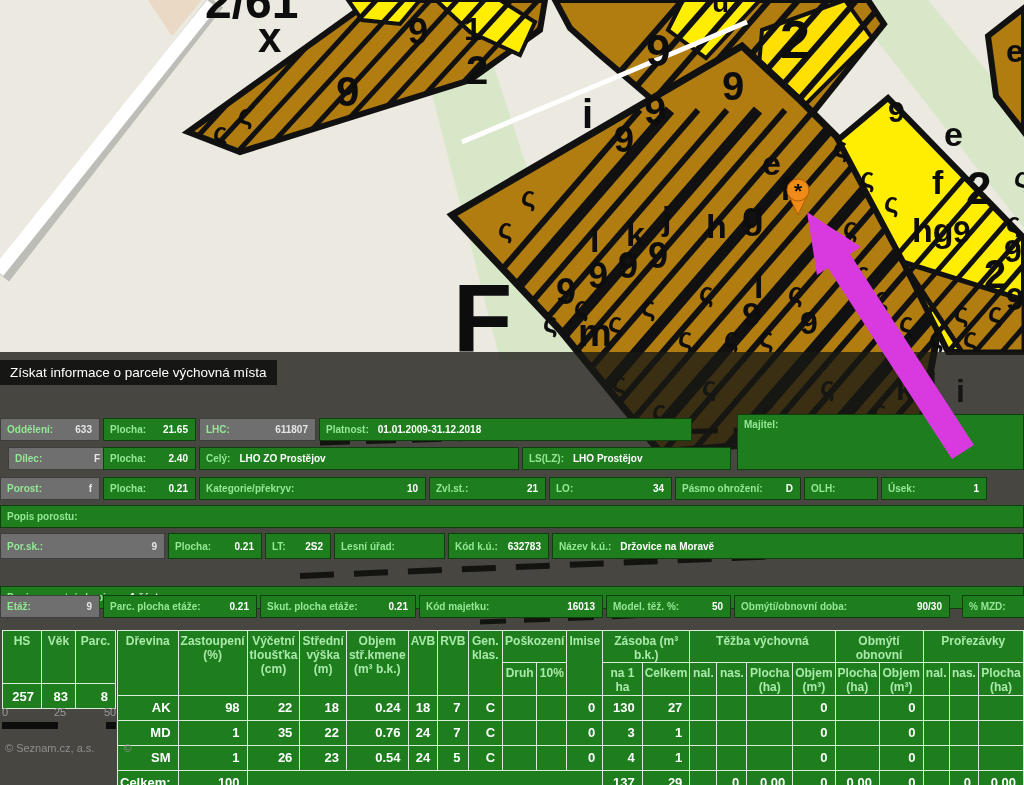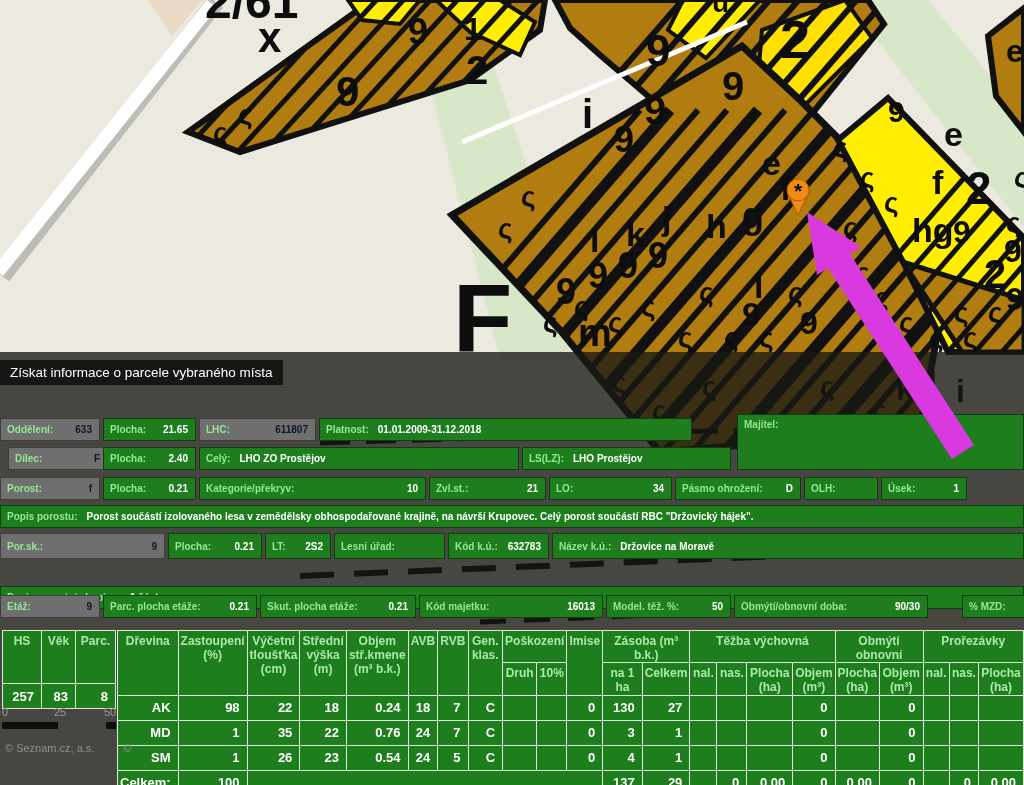--- a/index.html
+++ b/index.html
@@ -13,21 +13,21 @@
            background:#161614;color:#fff;font-size:13.5px;padding:0 10px;
            z-index:2;white-space:nowrap}
   .ib{position:absolute;height:23px;display:flex;align-items:center;font-size:10px;
       font-weight:bold;box-sizing:border-box;border:1px solid rgba(0,0,0,.5);z-index:2}
   .g{background:#1e7e1e}
   .gray{background:#6f6f6f;border-color:#3e3e3e}
   .h26{height:26px}
   .tall{height:56px;align-items:flex-start;padding-top:4px}
   .lb{color:#93e893;padding-left:6px;white-space:nowrap}
   .vl{color:#fff;margin-left:auto;padding-right:7px;white-space:nowrap}
-  .vl.y{color:#0f172a}
+  .vl.y{color:#e5e5e5}
   .vl.lft{margin-left:9px;padding-right:0}
   table{border-collapse:collapse;table-layout:fixed;background:#1e7e1e;z-index:2;
         position:absolute;top:630px}
   #lefttab{left:2px}
   #spec{left:117px}
   th,td{border:1px solid #d9ecd9;box-sizing:border-box;overflow:hidden}
   th{color:#a9e9a9;font-size:12px;font-weight:bold;vertical-align:top;
      padding:3px 2px 0 2px;line-height:1.18;text-align:center}
   td{color:#fff;font-size:13px;font-weight:bold;text-align:right;
      padding:0 7px 0 2px;height:25px;white-space:nowrap}
@@ -261,21 +261,21 @@
 
   <g>
     <path d="M 789,196 L 798,215 L 807,196 Z" fill="#ef8b16" stroke="#b35b00" stroke-width="1"></path>
     <circle cx="798" cy="190" r="11" fill="#ef8b16" stroke="#b35b00" stroke-width="1"></circle>
     <text x="798" y="198" font-size="21" fill="#fff" text-anchor="middle">*</text>
   </g>
 </svg>
 
 <div id="overlay"></div>
 
-<div id="tooltip">Získat informace o parcele vybraného místa</div>
+<div id="tooltip">Získat informace o parcele výchovná místa</div>
 
 <div class="ib gray" style="left:0;top:418px;width:100px">
   <span class="lb">Oddělení:</span>
   <span class="vl y">633</span>
   </div>
 <div class="ib g" style="left:103px;top:418px;width:93px">
   <span class="lb">Plocha:</span>
   <span class="vl">21.65</span>
   </div>
 <div class="ib gray" style="left:199px;top:418px;width:117px">
@@ -328,28 +328,27 @@
   <span class="vl">34</span>
   </div>
 <div class="ib g" style="left:675px;top:477px;width:126px">
   <span class="lb">Pásmo ohrožení:</span>
   <span class="vl">D</span>
   </div>
 <div class="ib g" style="left:804px;top:477px;width:74px">
   <span class="lb">OLH:</span>
   <span class="vl"></span>
   </div>
-<div class="ib g" style="left:881px;top:477px;width:86px">
+<div class="ib g" style="left:881px;top:477px;width:106px">
   <span class="lb">Úsek:</span>
   <span class="vl">1</span>
   </div>
 
 <div class="ib g" style="left:0;top:505px;width:1024px">
   <span class="lb">Popis porostu:</span>
-  <span class="vl lft">Porost součástí izolovaného lesa v zemědělsky obhospodařované krajině, na návrší Krupovec. Celý porost součástí RBC "Držovický hájek".</span>
   </div>
 
 <div class="ib gray h26" style="left:0;top:533px;width:165px">
   <span class="lb">Por.sk.:</span>
   <span class="vl y">9</span>
   </div>
 <div class="ib g h26" style="left:168px;top:533px;width:94px">
   <span class="lb">Plocha:</span>
   <span class="vl">0.21</span>
   </div>
@@ -388,21 +387,21 @@
   <span class="vl">0.21</span>
   </div>
 <div class="ib g" style="left:419px;top:595px;width:184px">
   <span class="lb">Kód majetku:</span>
   <span class="vl">16013</span>
   </div>
 <div class="ib g" style="left:606px;top:595px;width:125px">
   <span class="lb">Model. těž. %:</span>
   <span class="vl">50</span>
   </div>
-<div class="ib g" style="left:734px;top:595px;width:194px">
+<div class="ib g" style="left:734px;top:595px;width:216px">
   <span class="lb">Obmýtí/obnovní doba:</span>
   <span class="vl">90/30</span>
   </div>
 <div class="ib g" style="left:962px;top:595px;width:93px">
   <span class="lb">% MZD:</span>
   <span class="vl">20</span>
   </div>
 
 <table id="lefttab">
   <colgroup>

